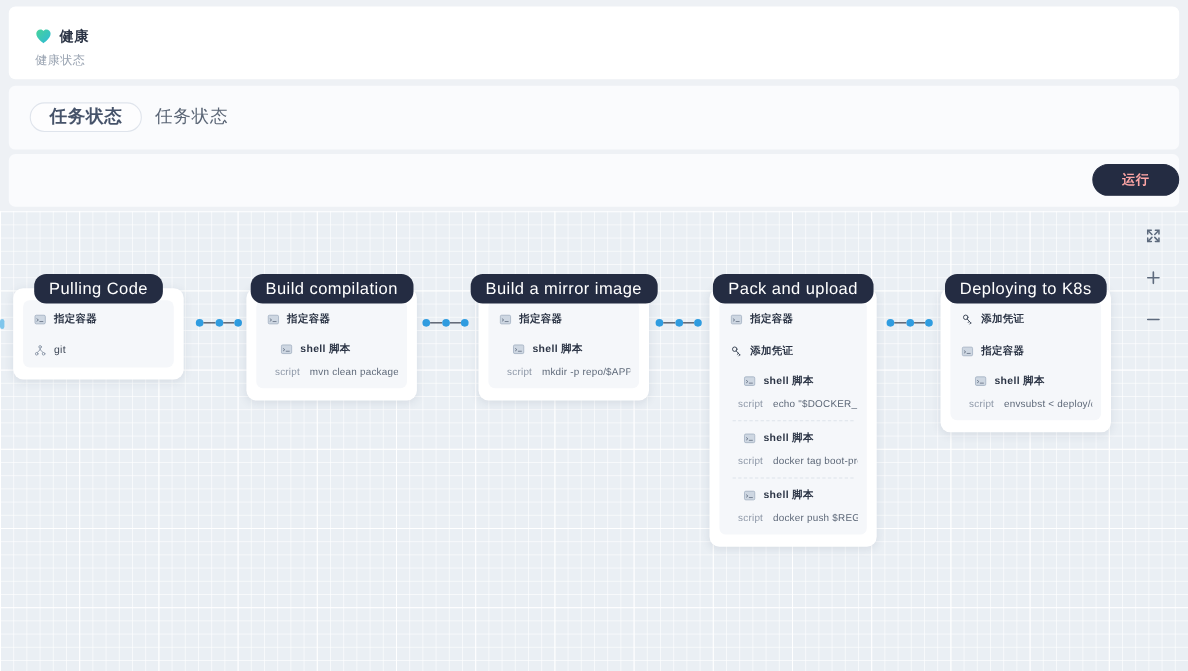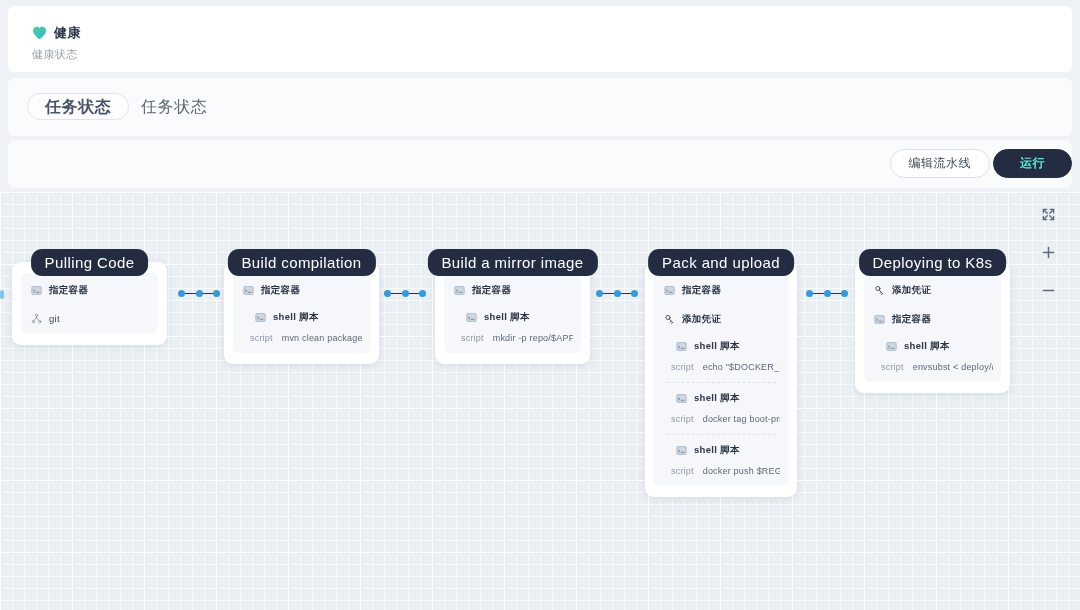--- a/index.html
+++ b/index.html
@@ -60,21 +60,21 @@
     font-size: 12px; border-radius: 15px; padding: 0 18px;
     white-space: nowrap; cursor: pointer; letter-spacing: .5px;
   }
   .btn-outline {
     background: #ffffff; border: 1px solid #dbe1ea; color: #3d4756;
   }
   .btn-jenkins { right: 198px; }
   .btn-pipeline { right: 82px; }
   .btn-run {
     right: 0px; background: #242c42; border: 1px solid #242c42;
-    color: #5eead4; padding: 0 26px; font-weight: bold;
+    color: #fca5a5; padding: 0 26px; font-weight: bold;
   }
 
   
   .canvas {
     position: absolute; left: 0; top: 192px;
     width: 1080px; height: 418px;
     background-color: #eaeff4;
     background-image:
       linear-gradient(to right, rgba(255,255,255,.62) 1px, transparent 1px),
       linear-gradient(to bottom, rgba(255,255,255,.62) 1px, transparent 1px),
@@ -170,21 +170,20 @@
     <div class="brand-sub">健康状态</div>
   </div>
 </div>
 
 <div class="tabbar">
   <div class="tab active">任务状态</div>
   <div class="tab idle">任务状态</div>
 </div>
 
 <div class="actionbar">
-  <div class="btn btn-outline btn-pipeline">编辑流水线</div>
   <div class="btn btn-run">运行</div>
 </div>
 
 <div class="canvas">
 
   <div class="zoom-tools">
     <div class="zoom-btn">
       <svg width="13" height="13" viewBox="0 0 14 14" fill="none" stroke="#5d6a7d" stroke-width="1.5" stroke-linecap="round">
         <path d="M1.5 5V1.5H5M9 1.5h3.5V5M12.5 9v3.5H9M5 12.5H1.5V9"></path>
         <path d="M2.2 2.2l3.4 3.4M11.8 2.2L8.4 5.6M11.8 11.8L8.4 8.4M2.2 11.8l3.4-3.4"></path>

